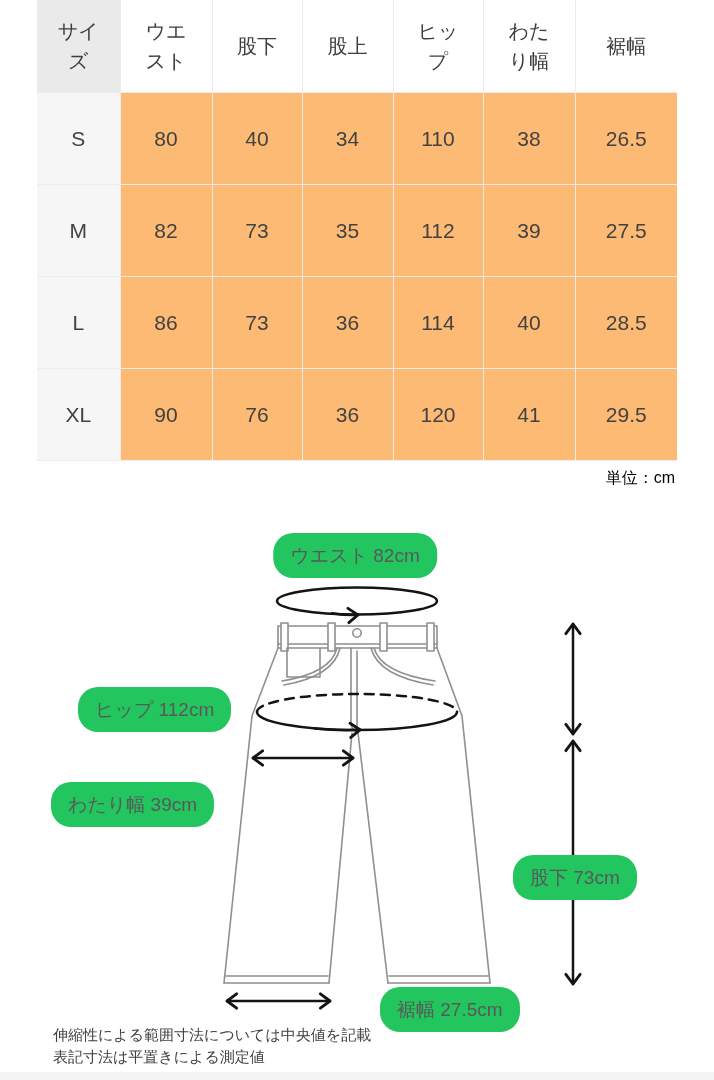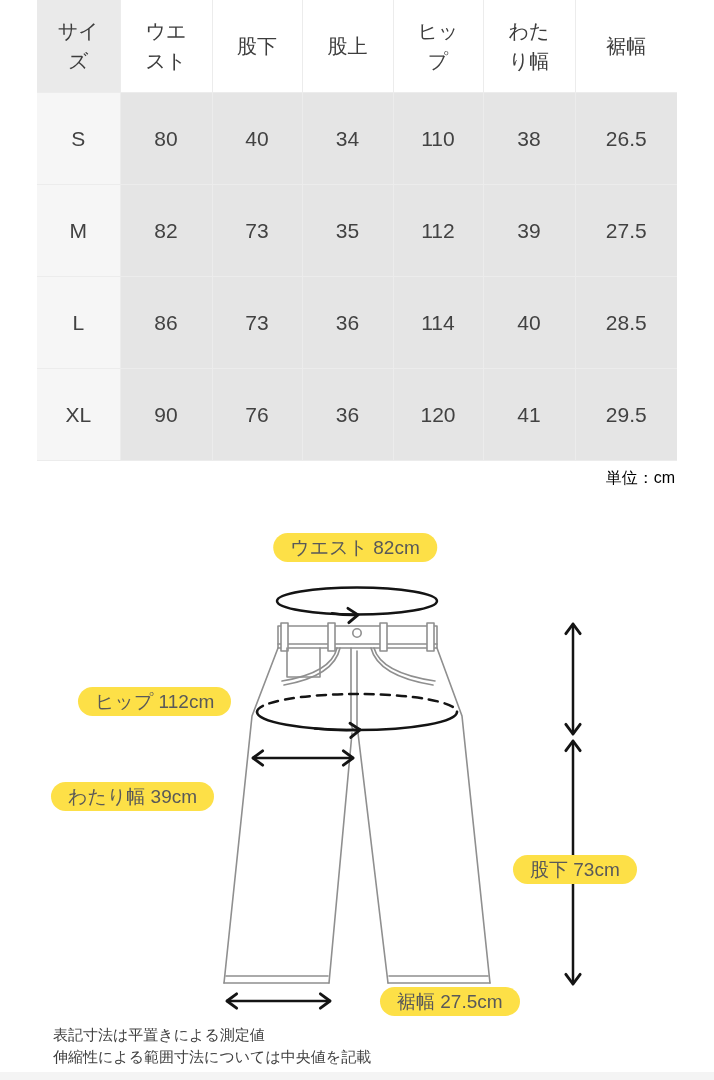--- a/index.html
+++ b/index.html
@@ -11,30 +11,30 @@
   table.size{
     position:absolute;left:37px;top:0;width:640px;border-collapse:collapse;table-layout:fixed;
   }
   table.size th,table.size td{
     border:1px solid #ececec;text-align:center;vertical-align:middle;font-weight:400;
   }
   table.size th{
     height:90px;font-size:20px;line-height:30px;white-space:pre-line;color:#3d3d3d;background:#fff;border-top:none;
   }
   table.size th.corner{background:#eaeaea;border-left:none;margin-left:40px;}
-  table.size td{height:89px;font-size:21px;color:#424242;background:#e5e5e5;}
+  table.size td{height:89px;font-size:21px;color:#424242;background:#fdba74;}
   table.size td.sizecol{background:#f6f6f6;border-left:none;}
   table.size th:last-child,table.size td:last-child{border-right:none;}
   
   .unit-note{position:absolute;right:39px;top:468px;font-size:16px;color:#000000;}
   
   svg.diagram{position:absolute;left:0;top:520px;}
   .pill{
-    position:absolute;background:#fde047;color:#595959;font-size:19px;line-height:25px;
-    padding:2px 17px;border-radius:20px;white-space:nowrap;
+    position:absolute;background:#22c55e;color:#595959;font-size:19px;line-height:25px;
+    padding:10px 17px;border-radius:20px;white-space:nowrap;
   }
   .pill.waist{left:355px;top:533px;transform:translateX(-50%);}
   .pill.hip{left:78px;top:687px;}
   .pill.thigh{left:51px;top:782px;}
   .pill.rise{left:513px;top:661px;}
   .pill.inseam{left:513px;top:855px;}
   .pill.hem{left:380px;top:987px;}
   
   .notes{position:absolute;left:53px;top:1024px;font-size:15px;line-height:21.5px;color:#404040;}
   .bottom-strip{position:absolute;left:0;right:0;bottom:0;height:8px;background:#f4f4f4;}
@@ -174,18 +174,18 @@
     </g>
   </svg>
 
   <div class="pill waist">ウエスト 82cm</div>
   <div class="pill hip">ヒップ 112cm</div>
   <div class="pill thigh">わたり幅 39cm</div>
   <div class="pill inseam">股下 73cm</div>
   <div class="pill hem">裾幅 27.5cm</div>
 
   <div class="notes">
+    <div>伸縮性による範囲寸法については中央値を記載</div>
     <div>表記寸法は平置きによる測定値</div>
-    <div>伸縮性による範囲寸法については中央値を記載</div>
   </div>
 
   <div class="bottom-strip"></div>
 </div>
 
 </body></html>

